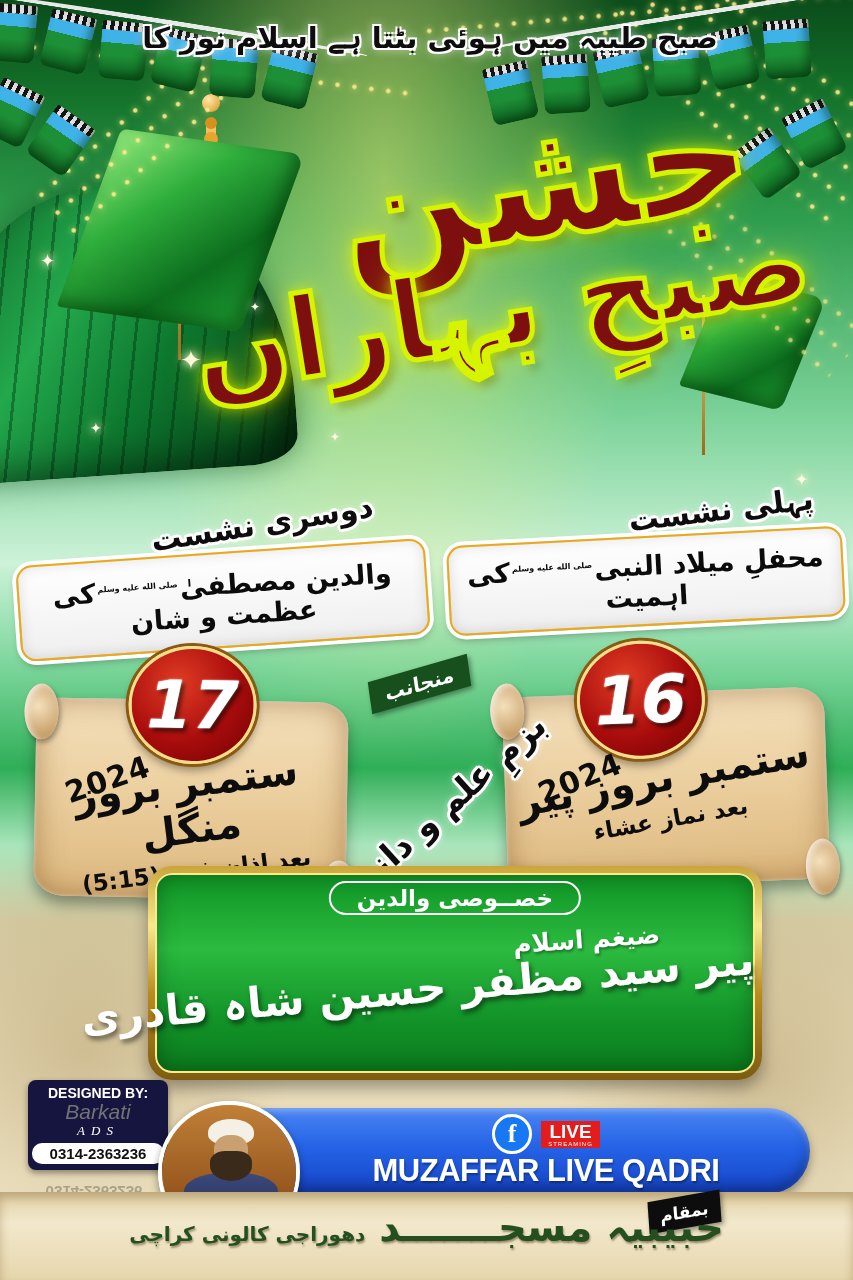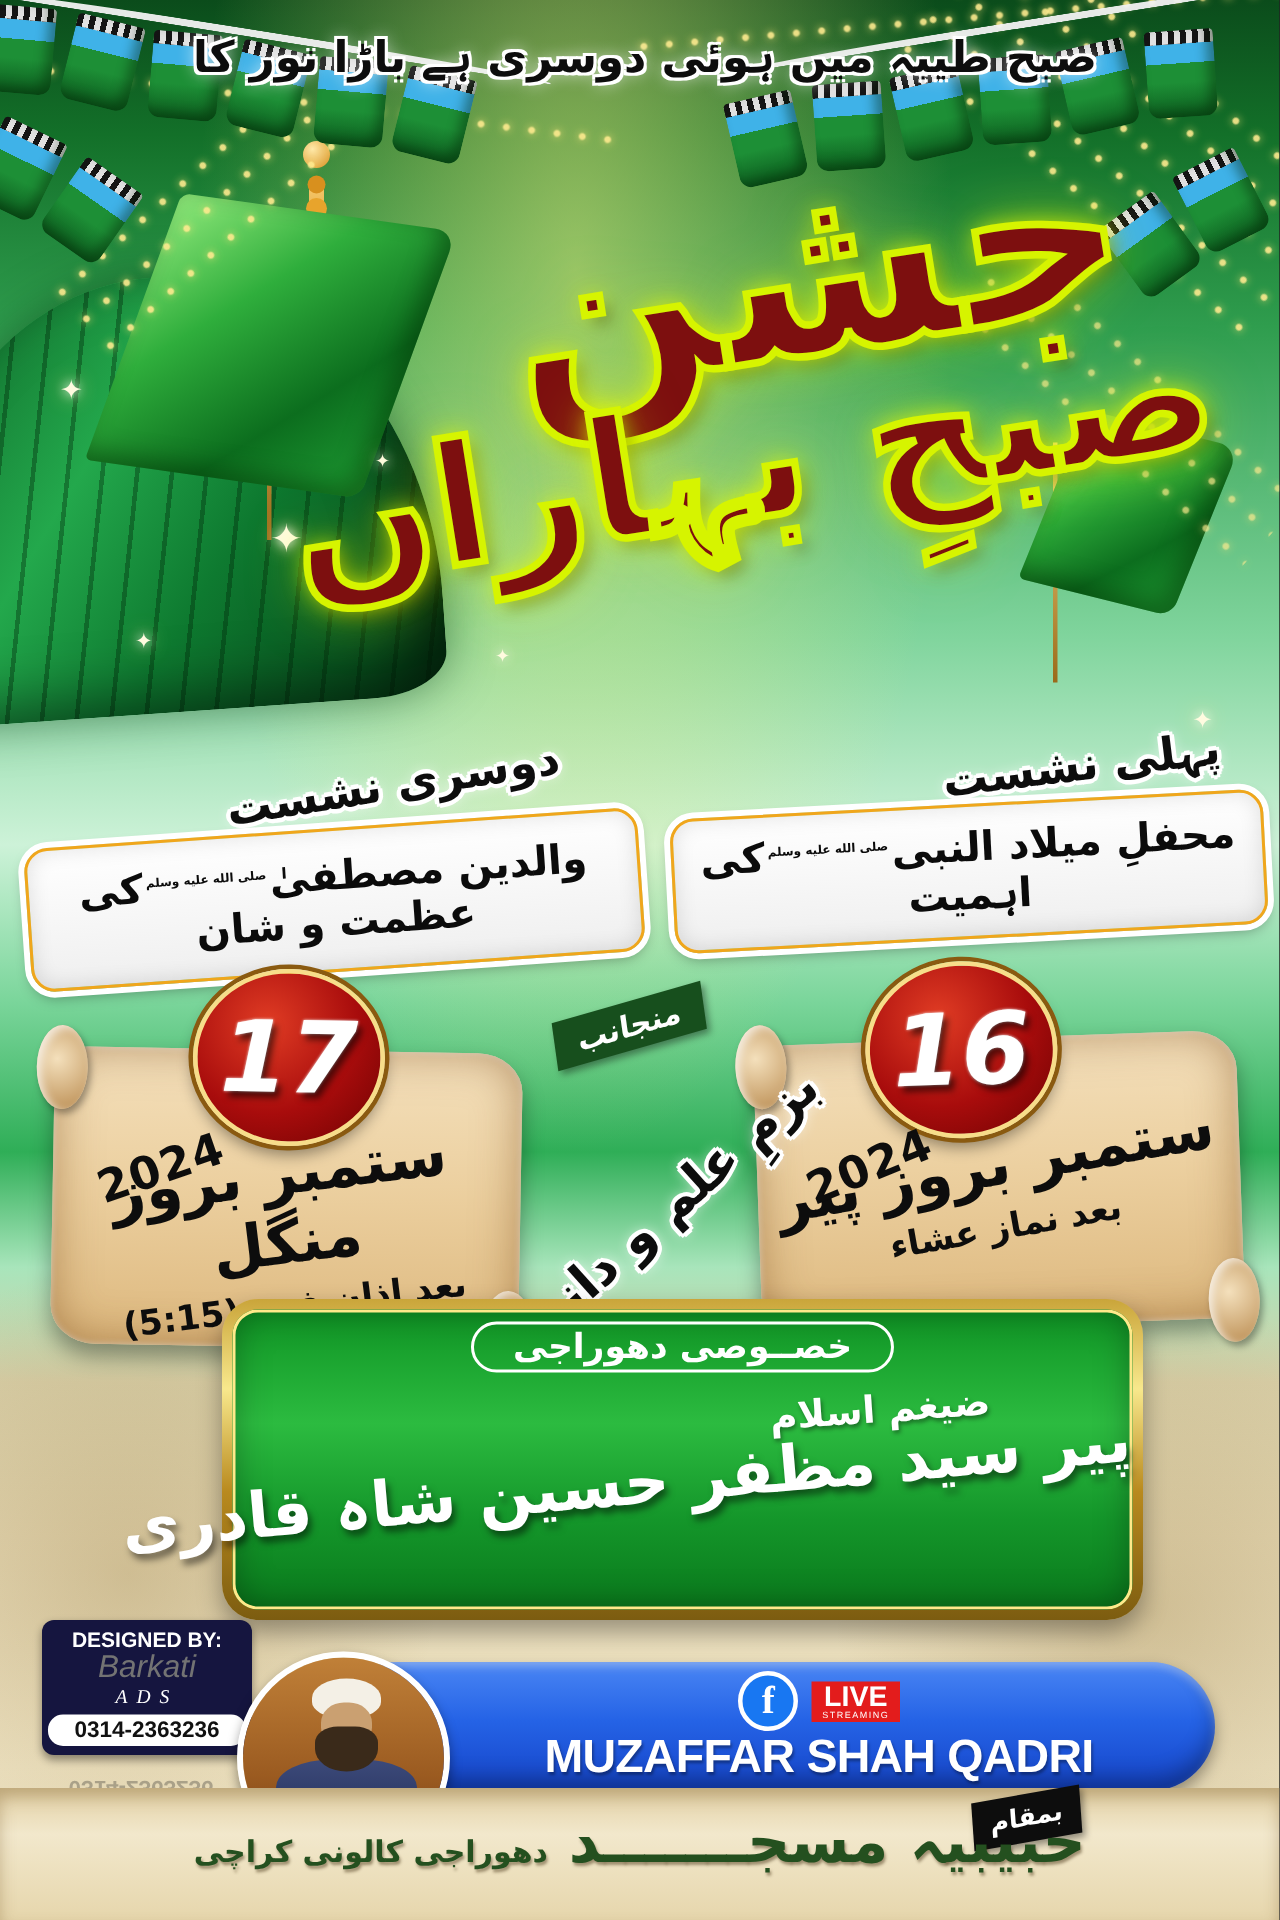--- a/index.html
+++ b/index.html
@@ -201,21 +201,21 @@
   </div>
 
   <span class="abs sparkle" style="left:180px;top:345px;font-size:26px;">✦</span>
   <span class="abs sparkle" style="left:90px;top:420px;font-size:14px;">✦</span>
   <span class="abs sparkle" style="left:250px;top:300px;font-size:12px;">✦</span>
   <span class="abs sparkle" style="left:40px;top:250px;font-size:18px;">✦</span>
   <span class="abs sparkle" style="left:795px;top:470px;font-size:16px;">✦</span>
   <span class="abs sparkle" style="left:330px;top:430px;font-size:12px;">✦</span>
 
   <div class="abs couplet rtl">
-    <div>صبح طیبہ میں ہوئی دوسری ہے باڑا نور کا</div>
+    <div>صبح طیبہ میں ہوئی بٹتا ہے اسلام نور کا</div>
   </div>
 
   <div class="abs title rtl">
     <div class="t1">جشن</div>
     <div class="t2">صبحِ بہاراں</div>
   </div>
 
 
   <div class="abs session-label rtl outline-white" style="left:628px;top:492px;transform:rotate(-7deg);">پہلی نشست</div>
   <div class="abs panel rtl" style="left:448px;top:536px;width:392px;height:86px;transform:rotate(-3deg);font-size:27px;">
@@ -249,21 +249,21 @@
     </div>
   </div>
 
   <div class="abs" style="left:368px;top:668px;width:170px;">
     <div class="org-label rtl" style="width:fit-content;margin-right:18px;">منجانب</div>
     <div class="org-name rtl outline-white" style="margin-top:66px;margin-right:-28px;">بزمِ علم و دانش</div>
   </div>
 
   <div class="abs gold-frame">
     <div class="green-inner">
-      <div class="tag-pill">خصــوصی دھوراجی</div>
+      <div class="tag-pill">خصــوصی والدین</div>
       <div class="honor-title">ضیغم اسلام</div>
       <div class="speaker-name">پیر سید مظفر حسین شاہ قادری</div>
     </div>
   </div>
 
   <div class="abs designer">
     <div class="h">DESIGNED BY:</div>
     <div class="n">Barkati</div>
     <div class="s">ADS</div>
     <div class="p">0314-2363236</div>
@@ -271,21 +271,21 @@
   <div class="abs phone-reflect">0314-2363236</div>
 
   <div class="abs bluebar">
     <div class="row1">
       <div class="fb-circle">f</div>
       <div class="live-badge">
         <div class="lv">LIVE</div>
         <div class="st">STREAMING</div>
       </div>
     </div>
-    <div class="nm">MUZAFFAR SHAH QADRI</div>
+    <div class="nm">MUZAFFAR LIVE QADRI</div>
   </div>
 
   <div class="abs photo">
     <div class="bg"></div>
     <div class="body"></div>
     <div class="turban"></div>
     <div class="face"></div>
     <div class="beard"></div>
     <div class="desk"></div>
   </div>

